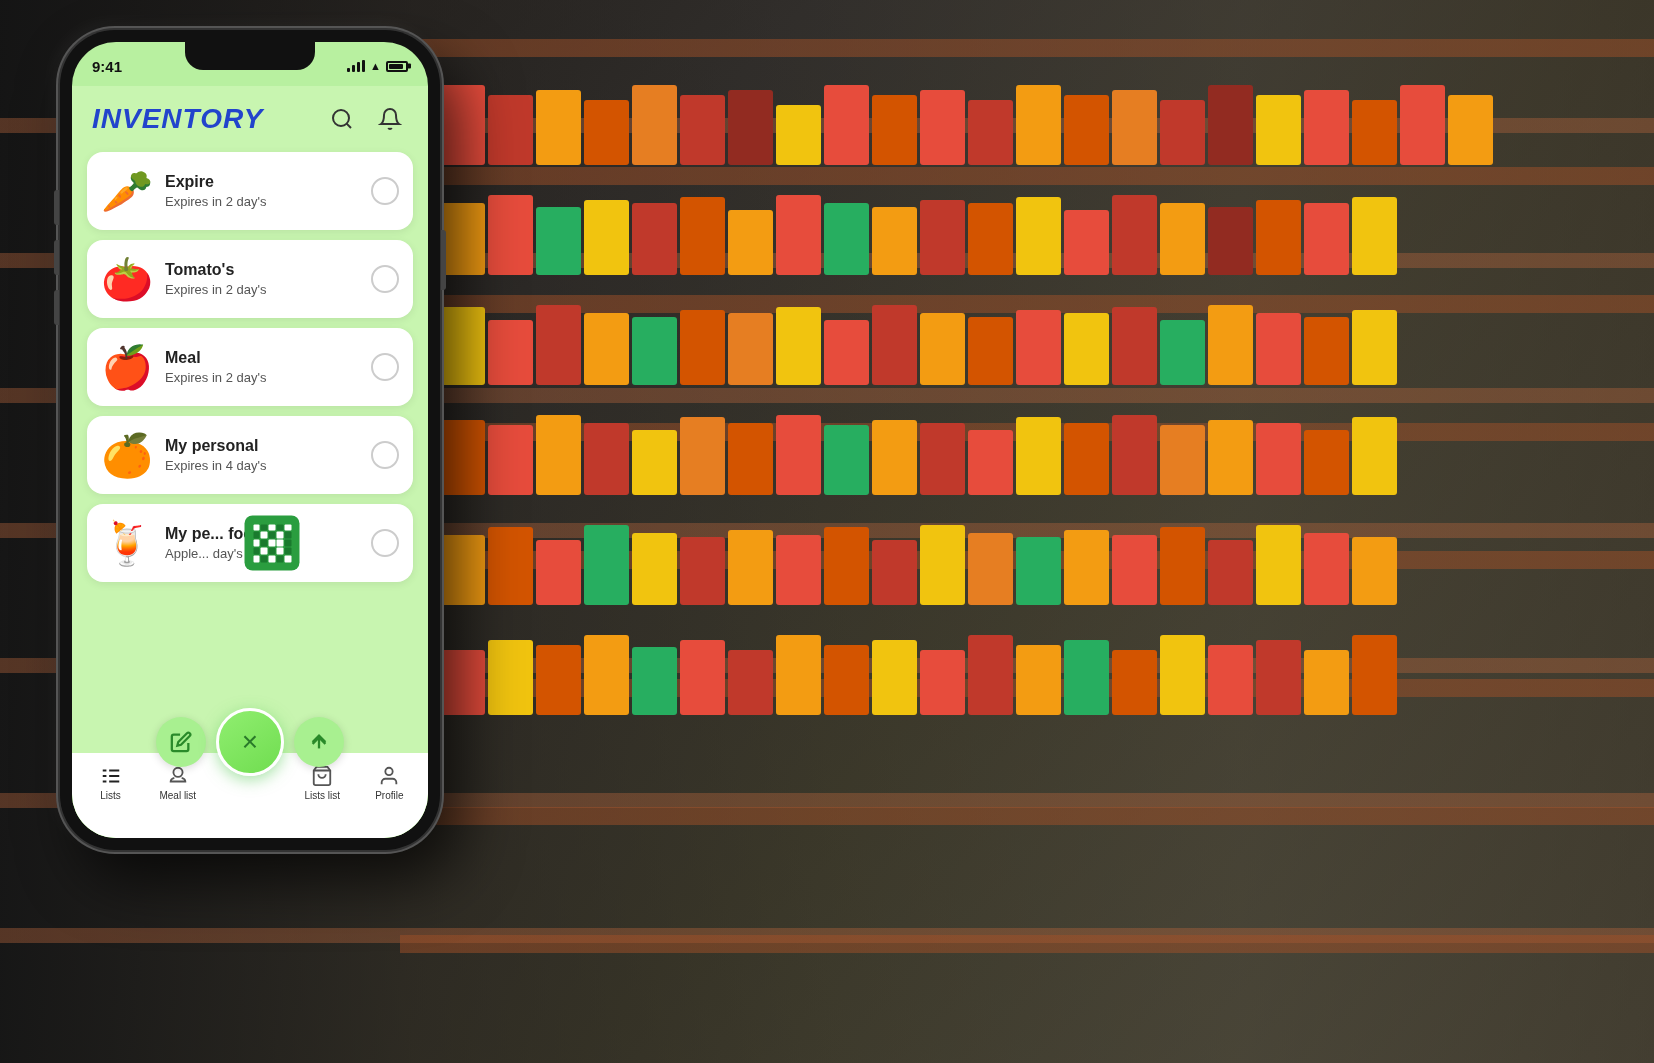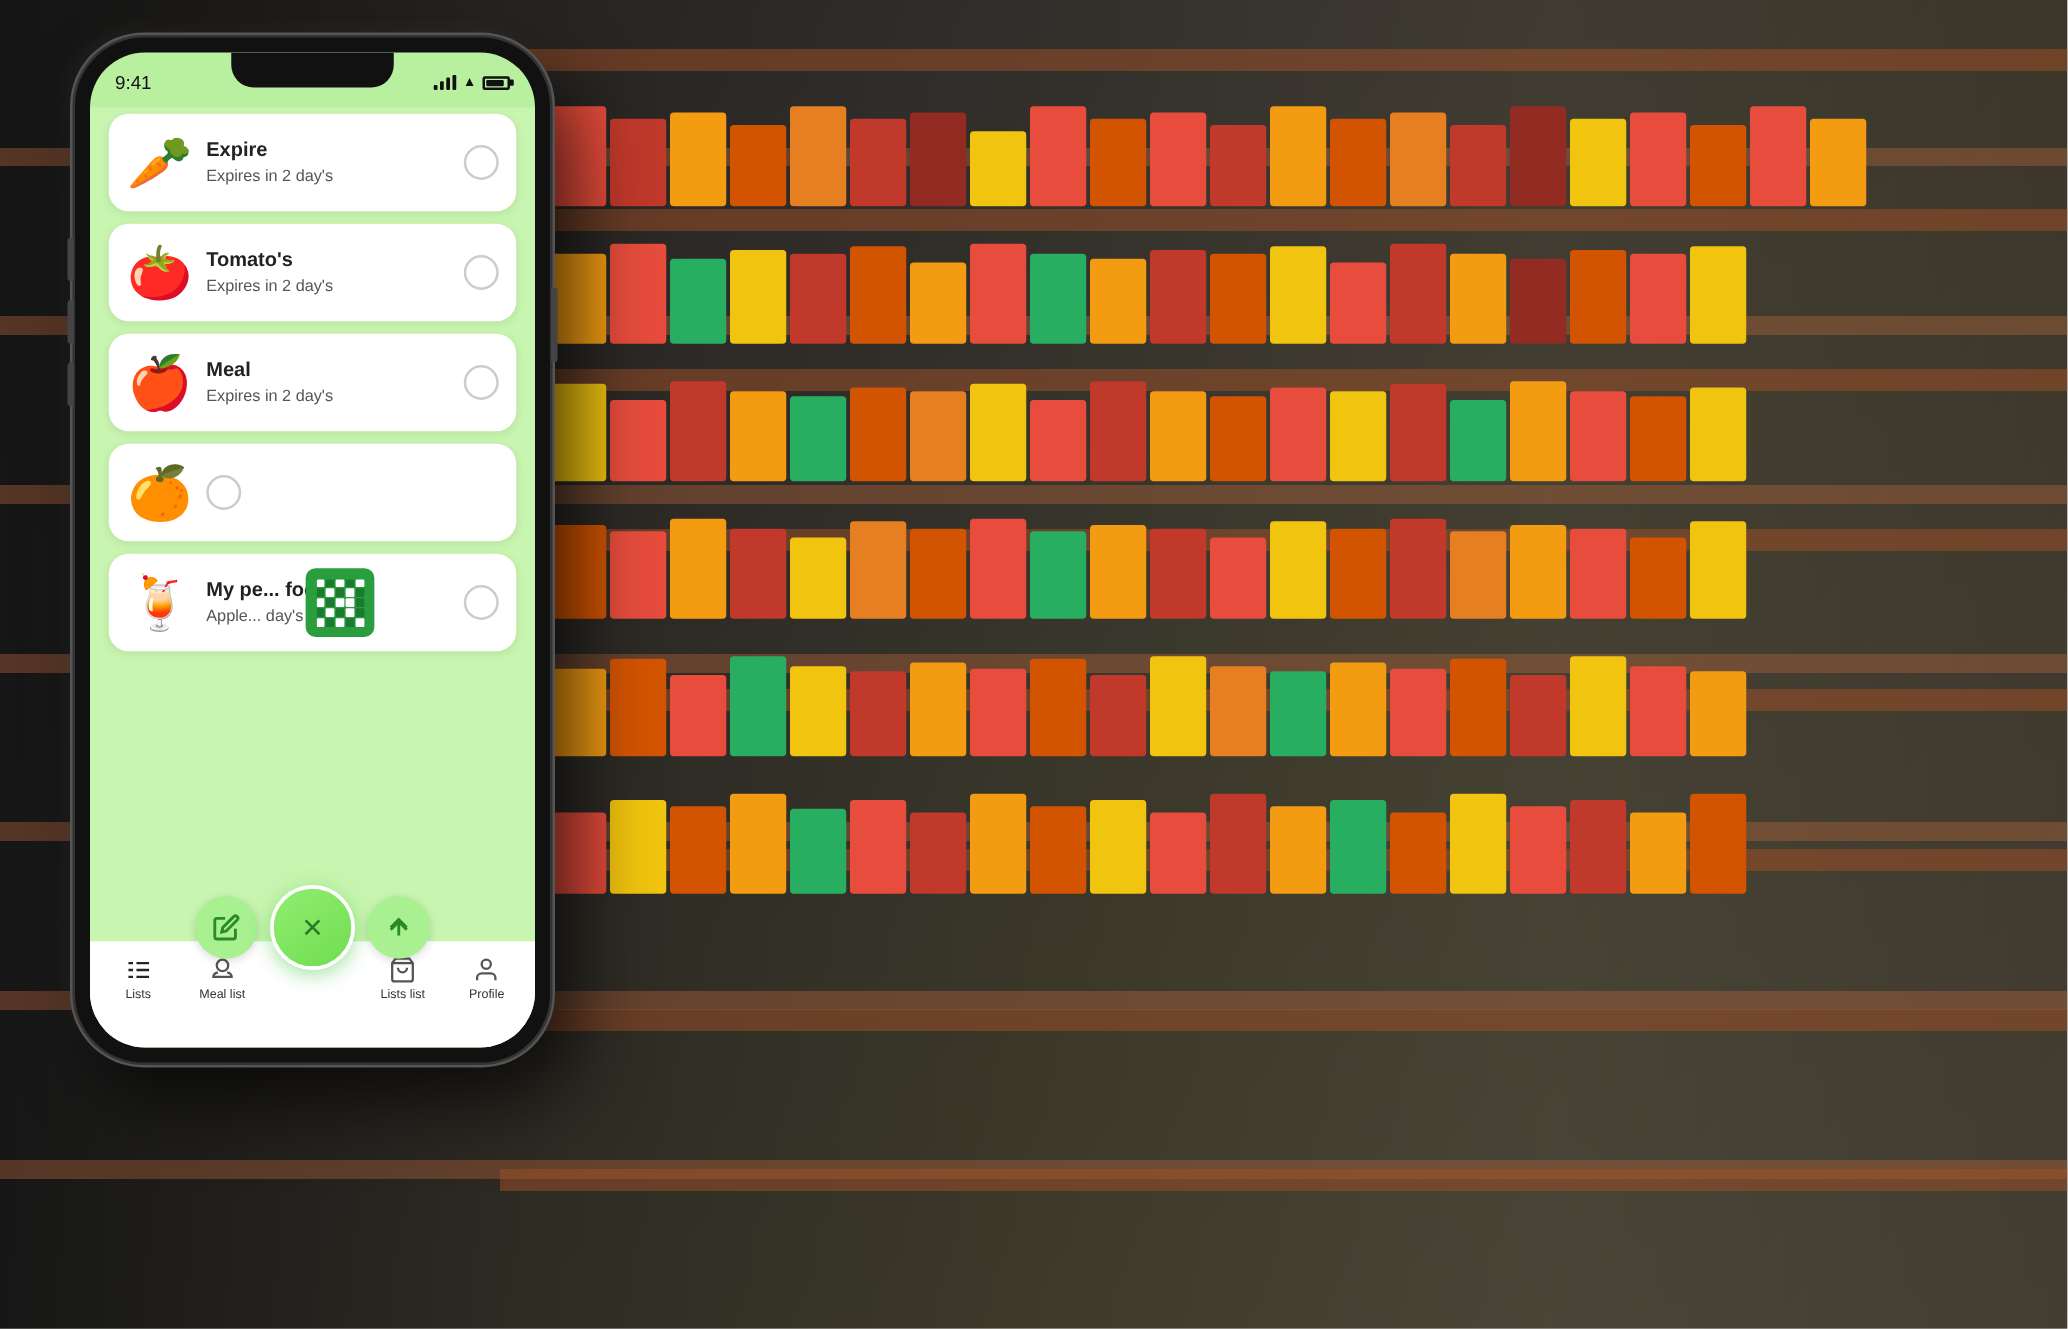--- a/index.html
+++ b/index.html
@@ -163,21 +163,21 @@
       height: 44px;
       display: flex;
       align-items: center;
       justify-content: space-between;
       padding: 0 20px;
       z-index: 99;
     }
 
     .status-time {
       font-size: 15px;
-      font-weight: 400;
+      font-weight: 700;
       color: #111;
       padding-top: 4px;
     }
 
     .status-icons {
       display: flex;
       align-items: center;
       gap: 5px;
       padding-top: 4px;
     }
@@ -610,20 +610,37 @@
           </div>
           <span class="wifi-icon">▲</span>
           <div class="battery-icon">
             <div class="battery-fill"></div>
           </div>
         </div>
       </div>
 
       <div class="app-content">
 
+        <div class="app-header">
+          <span class="app-title">INVENTORY</span>
+          <div class="header-icons">
+            <div class="header-icon-btn">
+              <svg viewBox="0 0 24 24">
+                <circle cx="11" cy="11" r="8"></circle>
+                <line x1="21" y1="21" x2="16.65" y2="16.65"></line>
+              </svg>
+            </div>
+            <div class="header-icon-btn">
+              <svg viewBox="0 0 24 24">
+                <path d="M18 8A6 6 0 0 0 6 8c0 7-3 9-3 9h18s-3-2-3-9"></path>
+                <path d="M13.73 21a2 2 0 0 1-3.46 0"></path>
+              </svg>
+            </div>
+          </div>
+        </div>
 
         <div class="inventory-list">
 
           <div class="inventory-item">
             <div class="item-emoji">🥕</div>
             <div class="item-info">
               <div class="item-name">Expire</div>
               <div class="item-expires">Expires in 2 day's</div>
             </div>
             <div class="item-checkbox"></div>
@@ -642,20 +659,24 @@
             <div class="item-emoji">🍎</div>
             <div class="item-info">
               <div class="item-name">Meal</div>
               <div class="item-expires">Expires in 2 day's</div>
             </div>
             <div class="item-checkbox"></div>
           </div>
 
           <div class="inventory-item">
             <div class="item-emoji">🍊</div>
+            <div class="item-info">
+              <div class="item-name">My personal</div>
+              <div class="item-expires">Expires in 4 day's</div>
+            </div>
             <div class="item-checkbox"></div>
           </div>
 
           <div class="inventory-item partial">
             <div class="item-emoji">🍹</div>
             <div class="item-info">
               <div class="item-name">My pe... food</div>
               <div class="item-expires">Apple... day's</div>
             </div>
 

